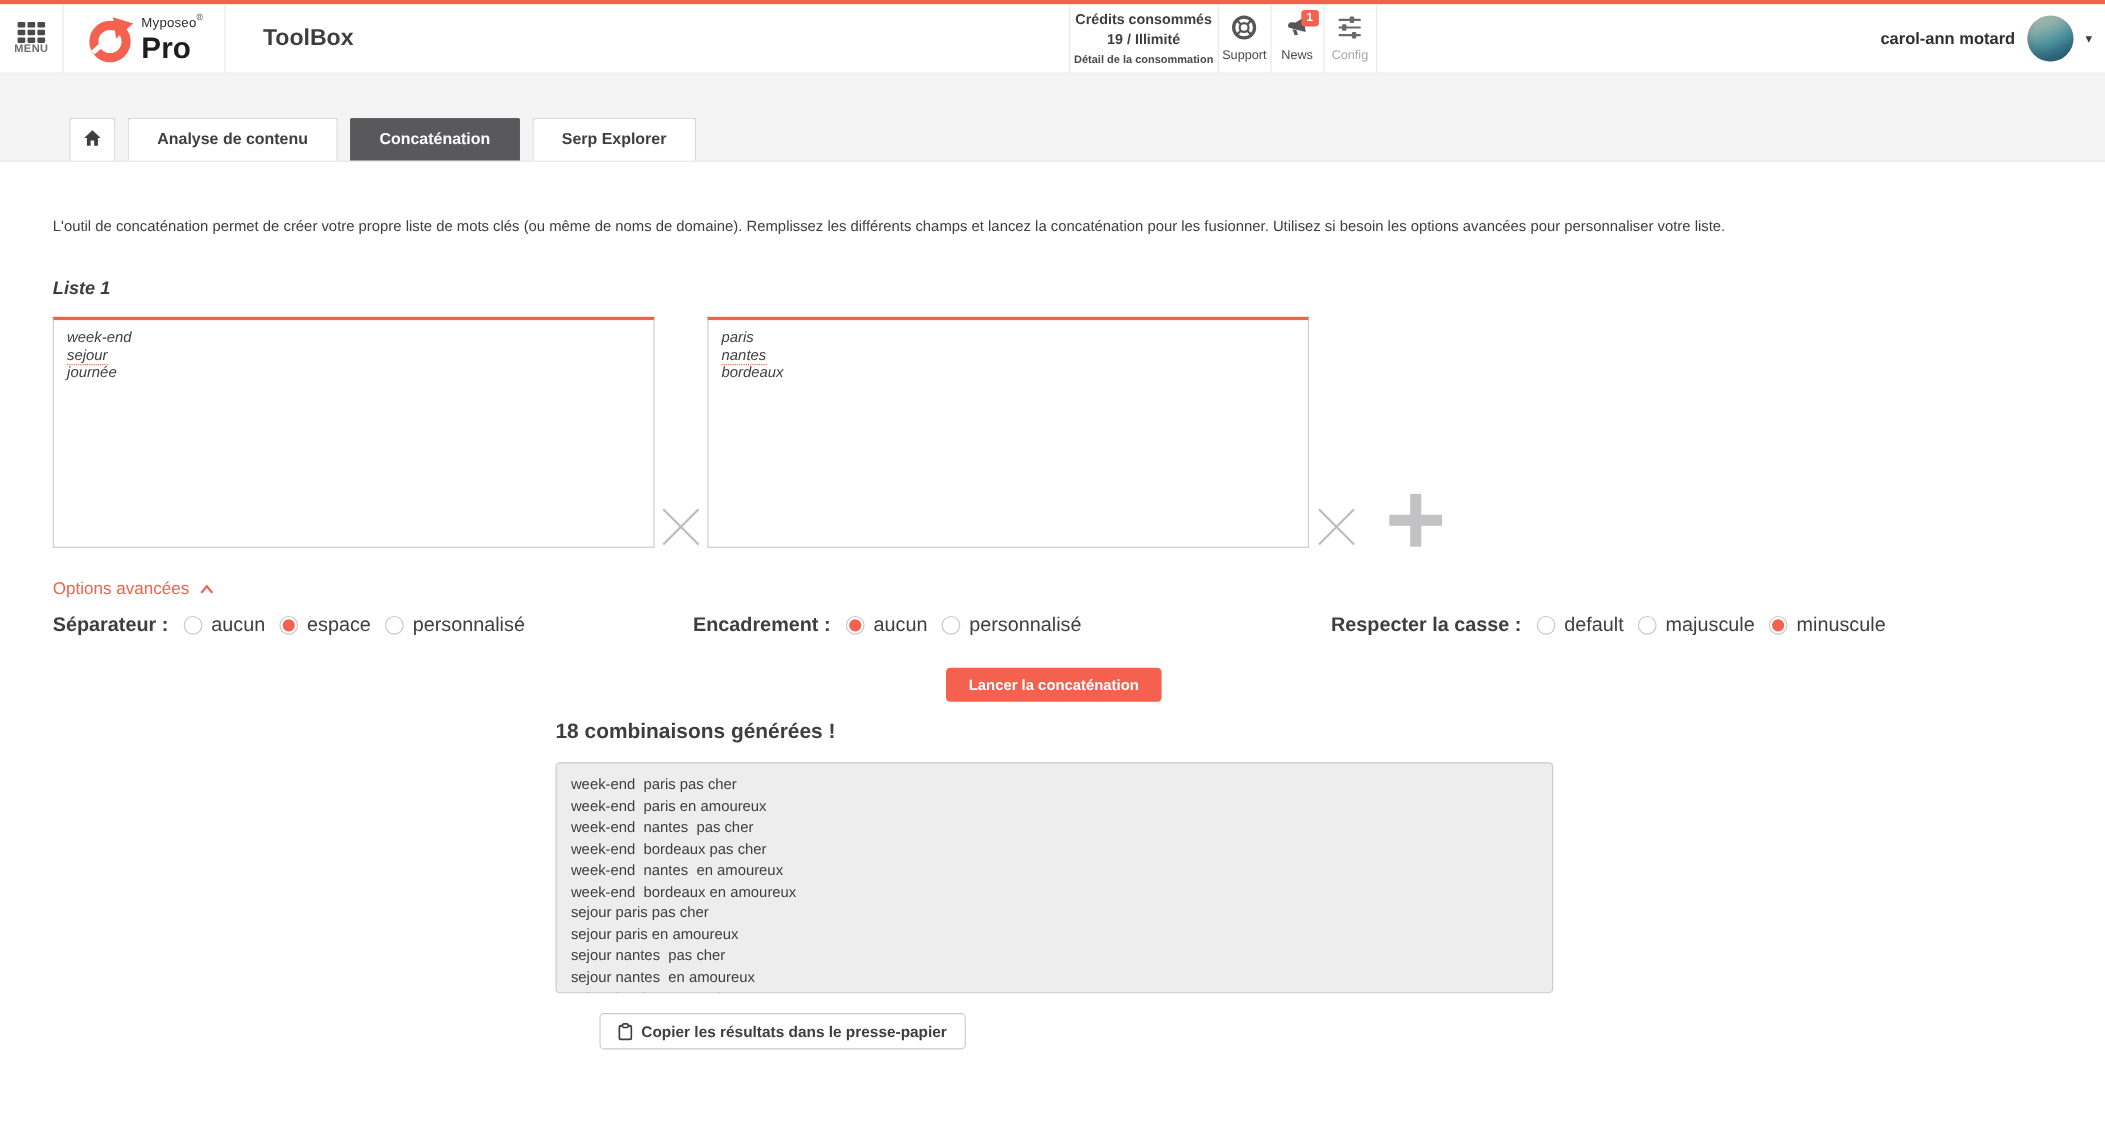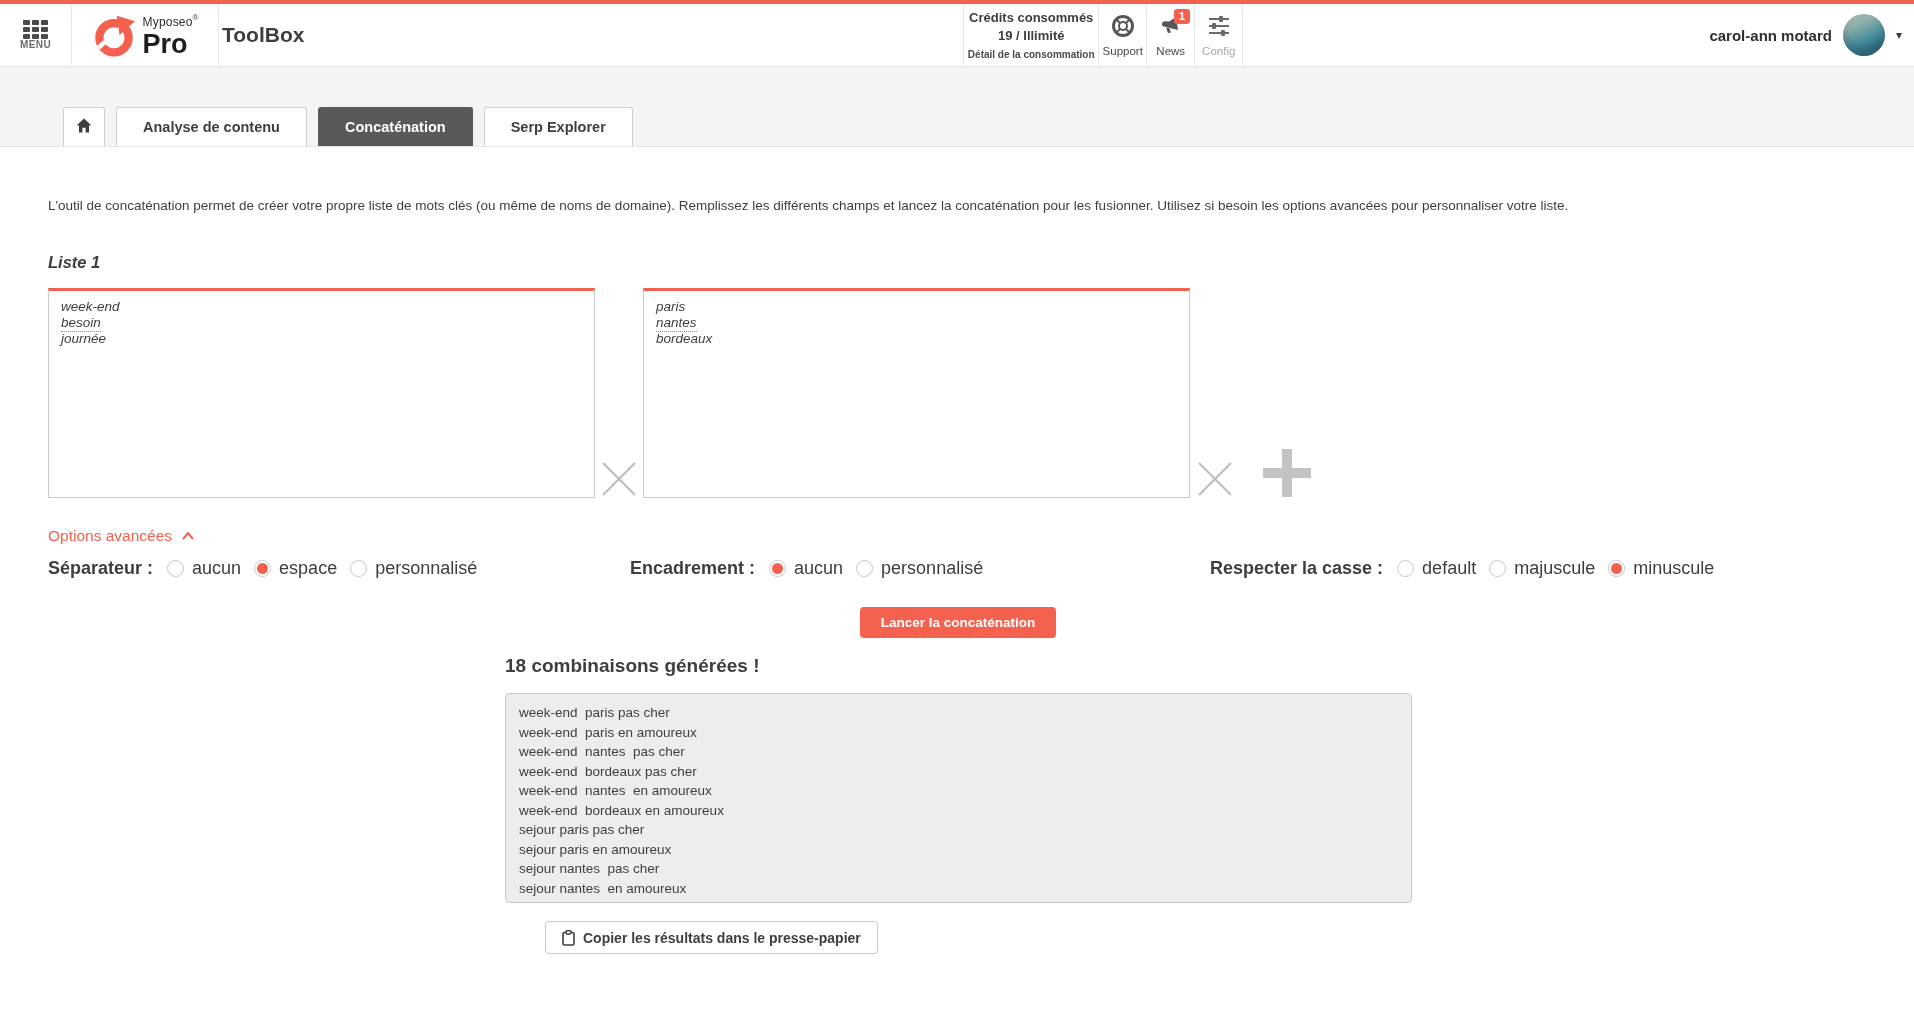--- a/index.html
+++ b/index.html
@@ -5,30 +5,30 @@
   html,body{margin:0;padding:0;background:#fff;}
   body{font-family:"Liberation Sans","DejaVu Sans",sans-serif;color:#3e3e40;}
   .canvas{position:relative;width:1914px;height:1026px;background:#fff;overflow:hidden;}
 
   
   .topbar{height:4px;background:#f4614e;}
 
   
   header{position:relative;height:62px;background:#fff;border-bottom:1px solid #e6e6e8;display:flex;align-items:stretch;}
   .hcell{display:flex;box-sizing:border-box;}
-  .menu-cell{width:72px;flex-direction:column;justify-content:center;align-items:center;gap:0;border-right:1px solid #e8e8ea;cursor:pointer;}
+  .menu-cell{width:58px;flex-direction:column;justify-content:center;align-items:center;gap:0;border-right:1px solid #e8e8ea;cursor:pointer;}
   .menu-grid{display:grid;grid-template-columns:repeat(3,7px);grid-gap:2px;}
   .menu-grid i{display:block;width:7px;height:5px;background:#4a4a4c;border-radius:1px;}
   .menu-label{font-size:10px;font-weight:bold;color:#6d6d6f;letter-spacing:.4px;}
   .brand-cell{width:147px;justify-content:center;align-items:center;gap:7px;border-right:1px solid #e8e8ea;cursor:pointer;}
   .brand-text{line-height:1;}
   .brand-name{font-size:12px;color:#2b2b2d;letter-spacing:.2px;}
   .brand-reg{font-size:8px;vertical-align:super;}
   .brand-tier{font-size:27px;font-weight:bold;color:#1e1e20;margin-top:2px;}
-  .app-title{align-self:center;margin-left:3px;font-size:21px;font-weight:bold;color:#3e3e40;}
+  .app-title{align-self:center;margin-left:34px;font-size:21px;font-weight:bold;color:#3e3e40;}
   .hspacer{flex:1;}
   .credits-cell{width:136px;flex-direction:column;justify-content:center;align-items:center;text-align:center;border-left:1px solid #e8e8ea;border-right:1px solid #e8e8ea;gap:2px;}
   .credits-line{font-size:13px;font-weight:bold;color:#3e3e40;line-height:1.25;}
   .credits-detail{font-size:10px;font-weight:bold;color:#4a4a4c;margin-top:3px;cursor:pointer;}
   .iconbtn{width:48px;flex-direction:column;justify-content:center;align-items:center;gap:3px;border-right:1px solid #e8e8ea;position:relative;cursor:pointer;}
   .iconbtn .ilabel{font-size:11.5px;color:#4a4a4c;}
   .iconbtn.dim .ilabel{color:#a8a8aa;}
   .badge{position:absolute;top:5px;right:4px;background:#f4614e;color:#fff;font-size:11px;font-weight:bold;padding:1px 5px;border-radius:3px;line-height:1.2;}
   .user-cell{flex:1;justify-content:flex-end;align-items:center;gap:11px;padding-right:12px;cursor:pointer;}
   .user-name{font-size:15px;font-weight:bold;color:#2f2f31;}
@@ -187,21 +187,21 @@
 
   <p class="intro">L'outil de concaténation permet de créer votre propre liste de mots clés (ou même de noms de domaine). Remplissez les différents champs et lancez la concaténation pour les fusionner. Utilisez si besoin les options avancées pour personnaliser votre liste.</p>
 
   <div class="lists" id="listsRow">
       <div class="col">
         <div class="col-head">
           <span class="col-title">Liste 1</span>
         </div>
         <div class="listbox" role="textbox">
           <div class="tline"><span>week-end</span></div>
-          <div class="tline"><span class="misspell">besoin</span></div>
+          <div class="tline"><span class="misspell">sejour</span></div>
           <div class="tline"><span>journée</span></div>
         </div>
       </div>
       <div class="xsep">
         <svg width="38" height="38" viewBox="0 0 38 38">
           <g stroke="#bcbcbe" stroke-width="2">
             <line x1="3" y1="3" x2="35" y2="35"></line>
             <line x1="35" y1="3" x2="3" y2="35"></line>
           </g>
         </svg>

